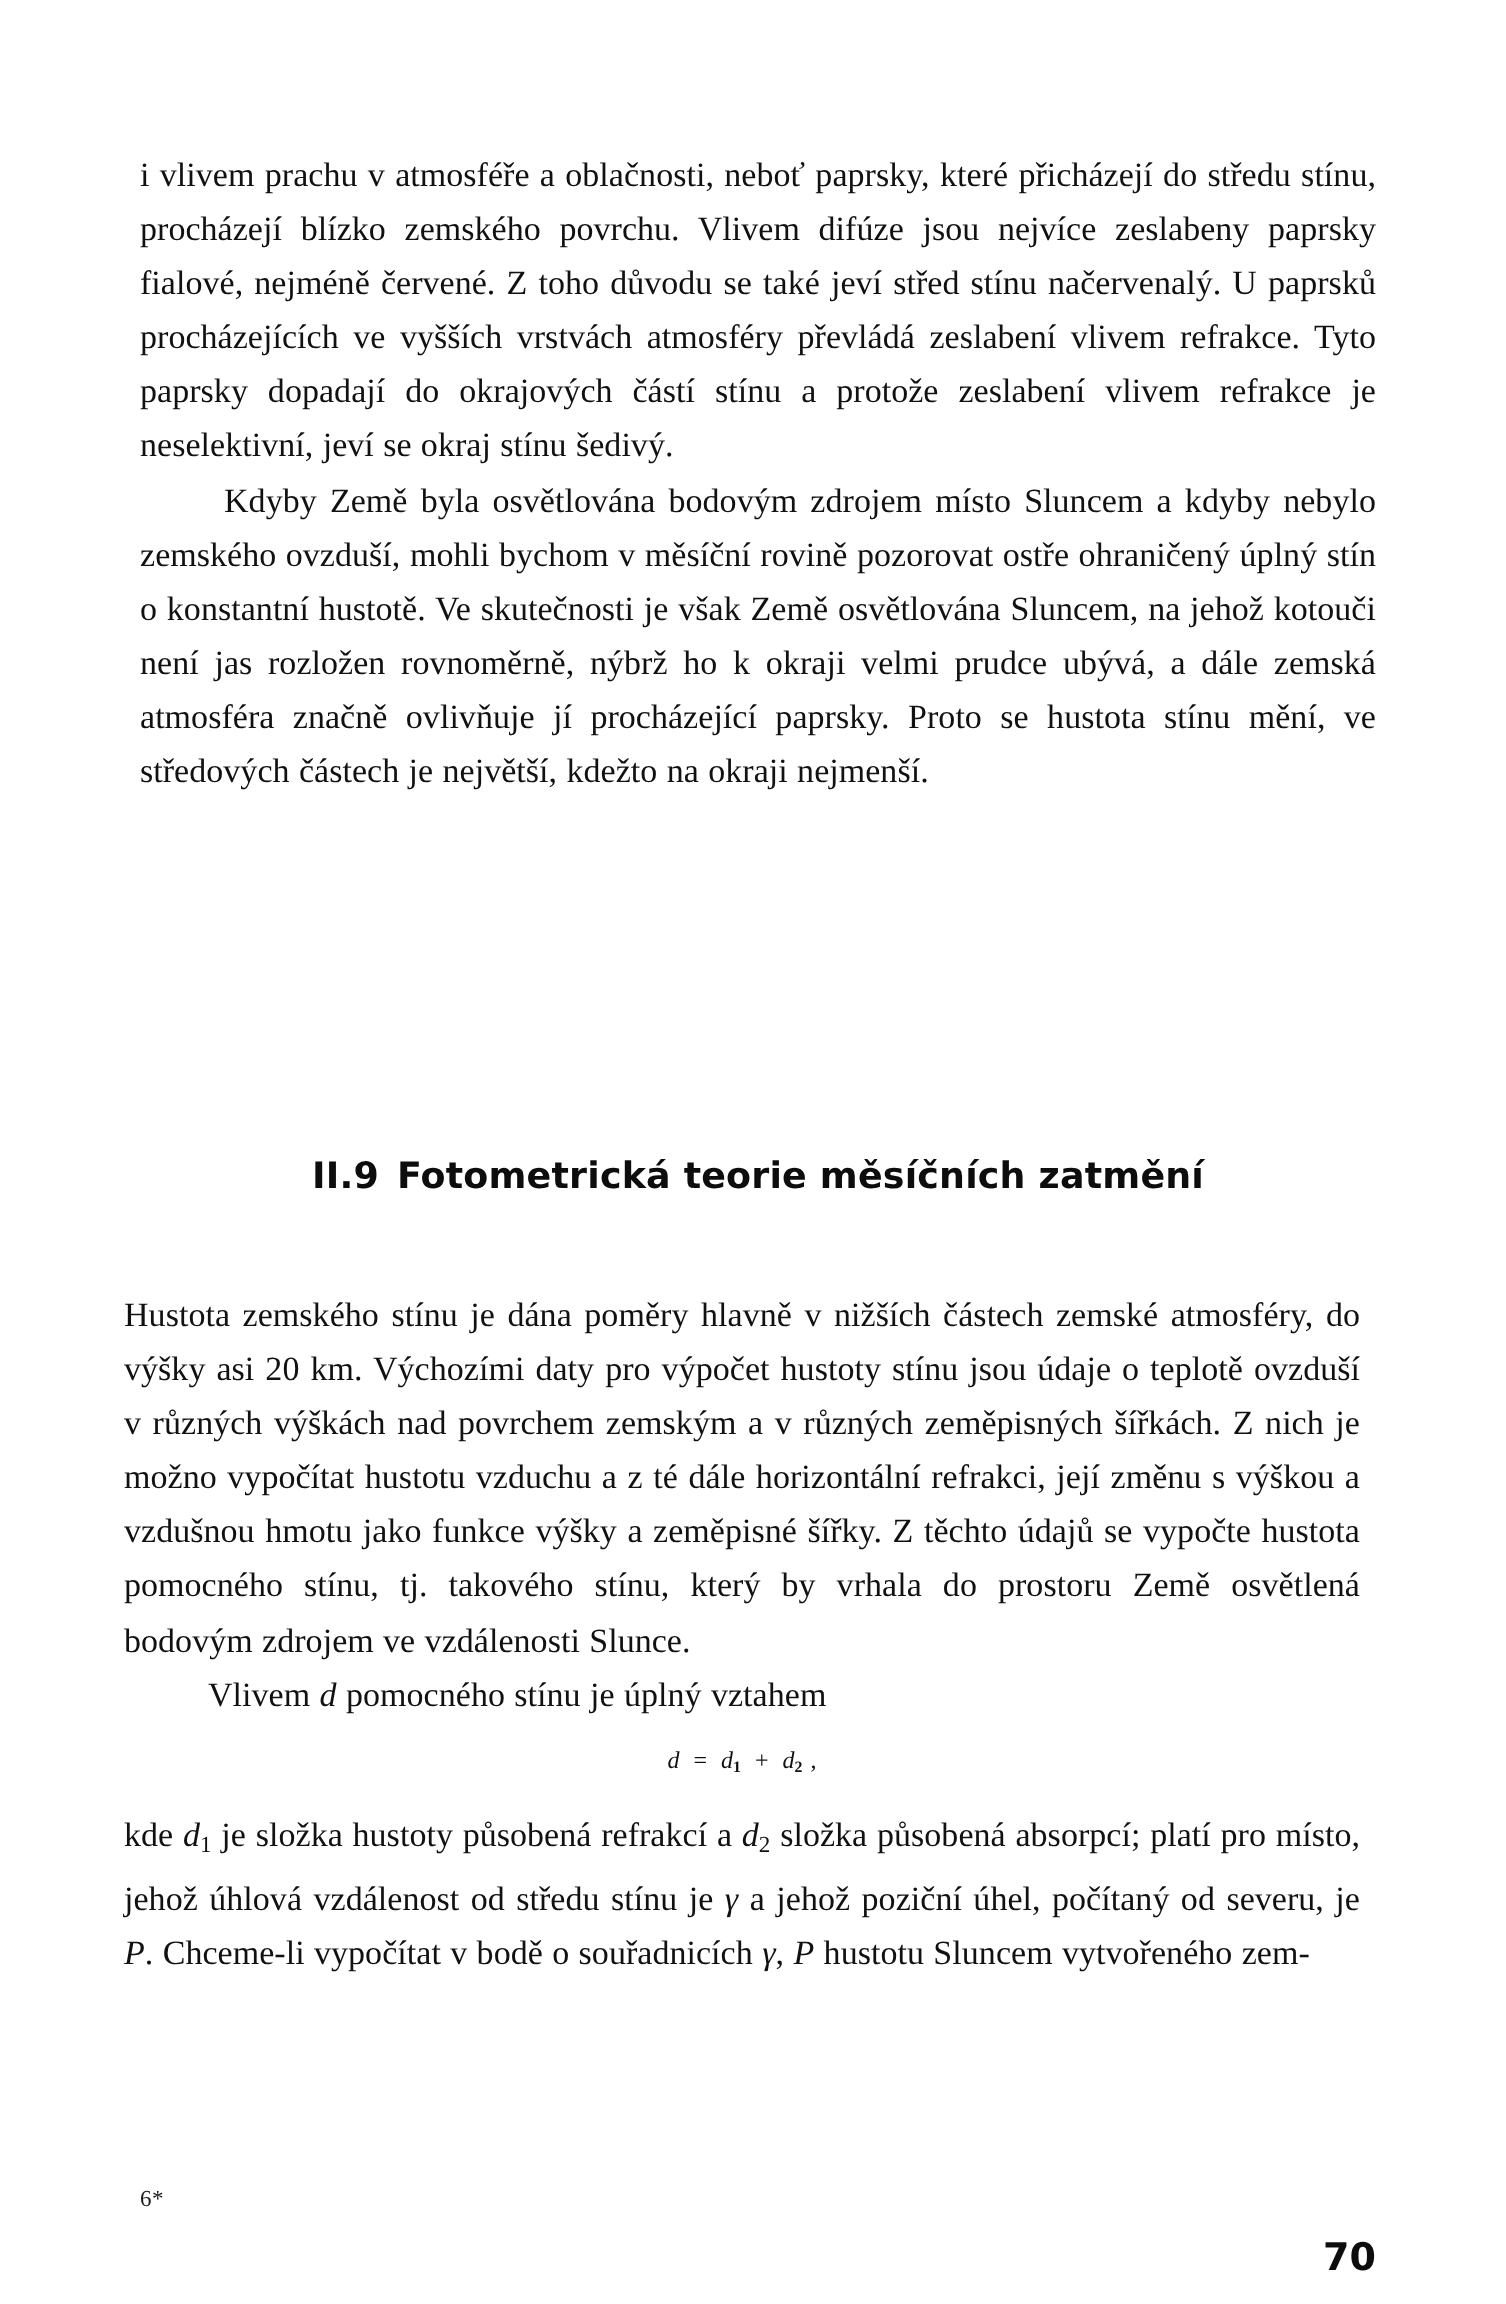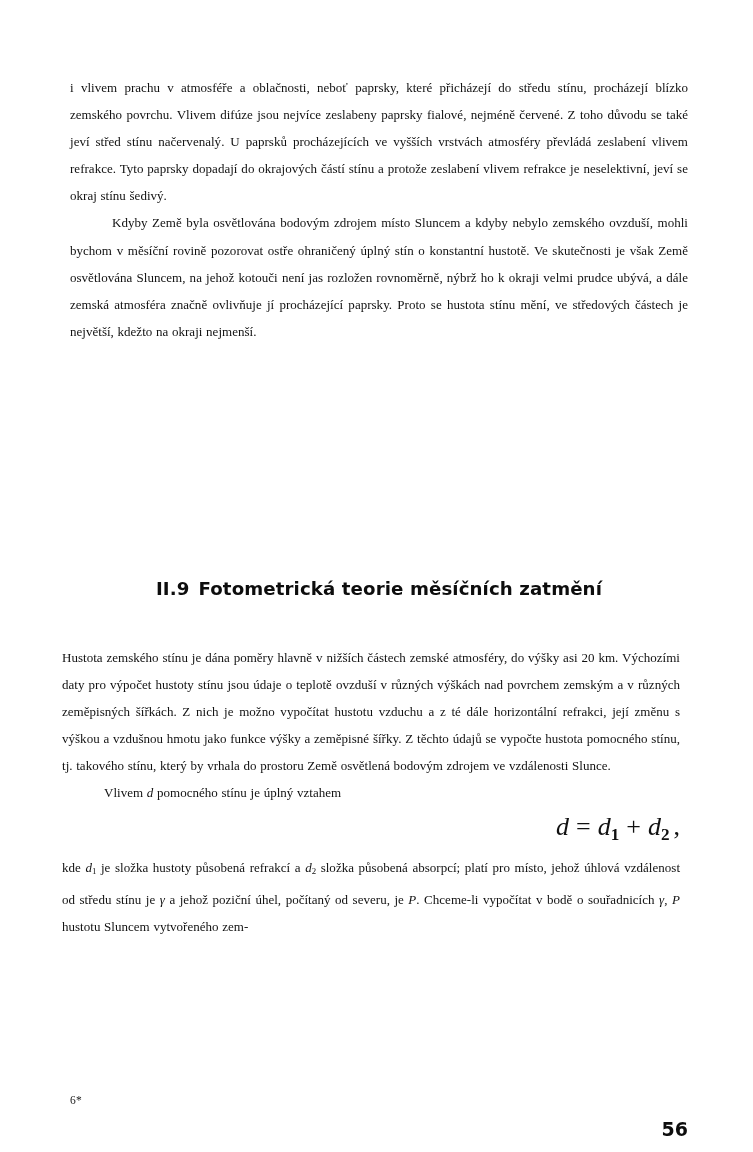--- a/index.html
+++ b/index.html
@@ -23,21 +23,21 @@
   
   .text-column {
     position: absolute;
     left: 70px;
     top: 74px;
     width: 618px;
   }
 
   p.body-par {
     margin: 0;
-    font-size: 13px;
+    font-size: 17px;
     line-height: 27.1px;
     text-align: justify;
     text-justify: inter-word;
     hyphens: none;
     letter-spacing: 0.02px;
     word-spacing: 0.4px;
   }
 
   p.indent {
     text-indent: 42px;
@@ -71,22 +71,22 @@
   .text-column-2 {
     position: absolute;
     left: 62px;
     top: 644px;
     width: 618px;
   }
 
   
   .equation {
     margin: 6px 0 7px 0;
-    text-align: right;
-    font-size: 26px;
+    text-align: center;
+    font-size: 12px;
     line-height: 27px;
   }
   .equation .mathvar {
     font-style: italic;
     font-family: "Liberation Serif", "DejaVu Serif", serif;
   }
   .equation sub {
     font-weight: bold;
     font-style: normal;
     font-size: 0.66em;
@@ -159,15 +159,15 @@
     <div class="equation">
       <span class="mathvar">d</span><span class="op">=</span><span class="mathvar"><span>d</span><sub>1</sub></span><span class="op">+</span><span class="mathvar"><span>d</span><sub>2</sub></span><span class="comma">,</span>
     </div>
 
     <p class="body-par"><span>kde </span><span class="mi"><span>d</span><sub>1</sub></span><span> je složka hustoty působená refrakcí a </span><span class="mi"><span>d</span><sub>2</sub></span><span> složka působená absorpcí; platí pro místo, jehož úhlová vzdálenost od středu stínu je </span><span class="greek">γ</span><span> a jehož poziční úhel, počítaný od severu, je </span><span class="mi">P</span><span>. Chceme-li vypočítat v bodě o souřadnicích </span><span class="greek">γ</span><span>, </span><span class="mi">P</span><span> hustotu Sluncem vytvořeného zem-</span></p>
 
   </div>
 
   <div class="footer-sig">6*</div>
 
-  <div class="footer-pageno">56</div>
+  <div class="footer-pageno">70</div>
 
 </div>
 
 </body></html>

